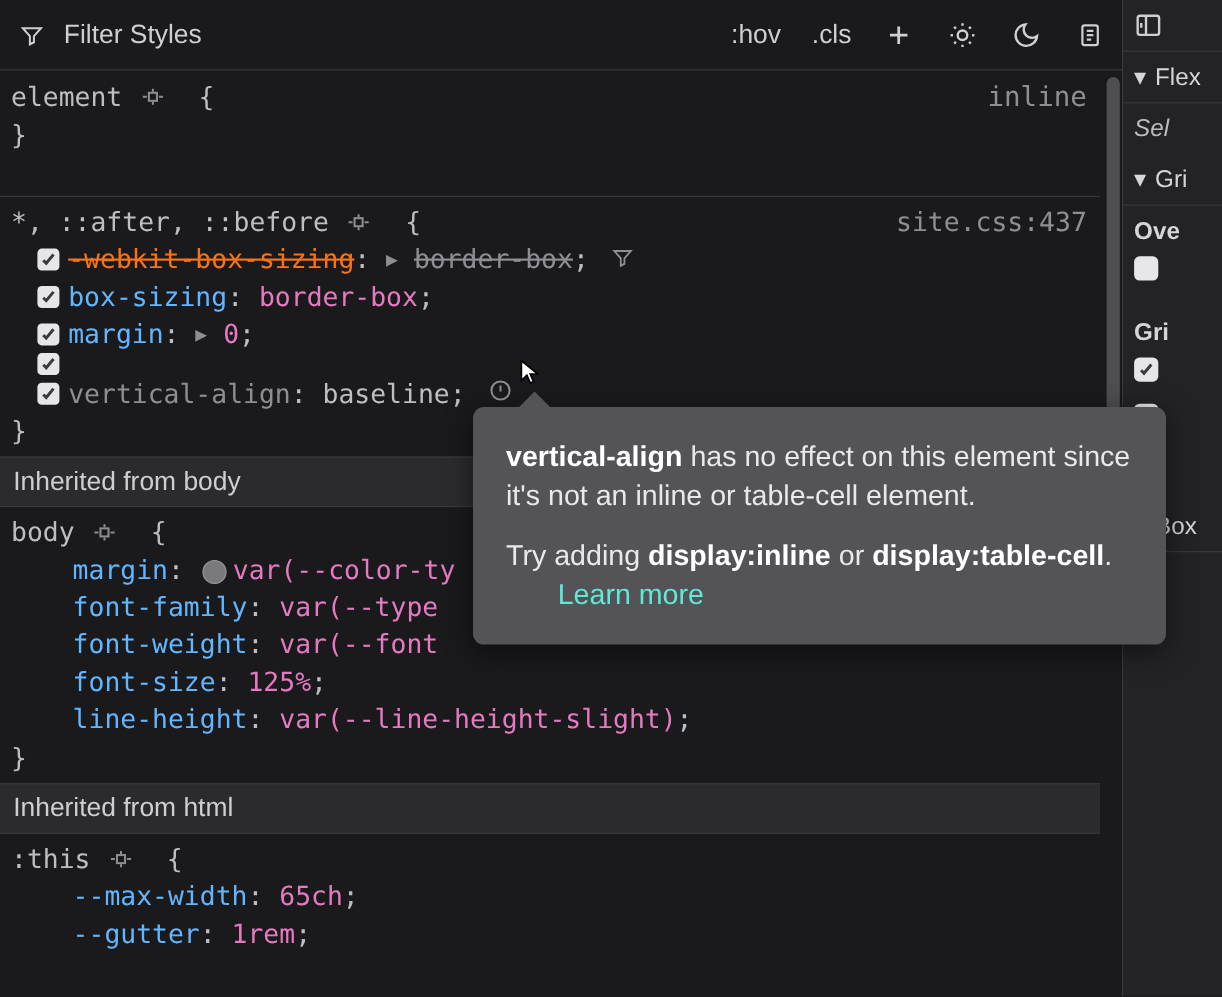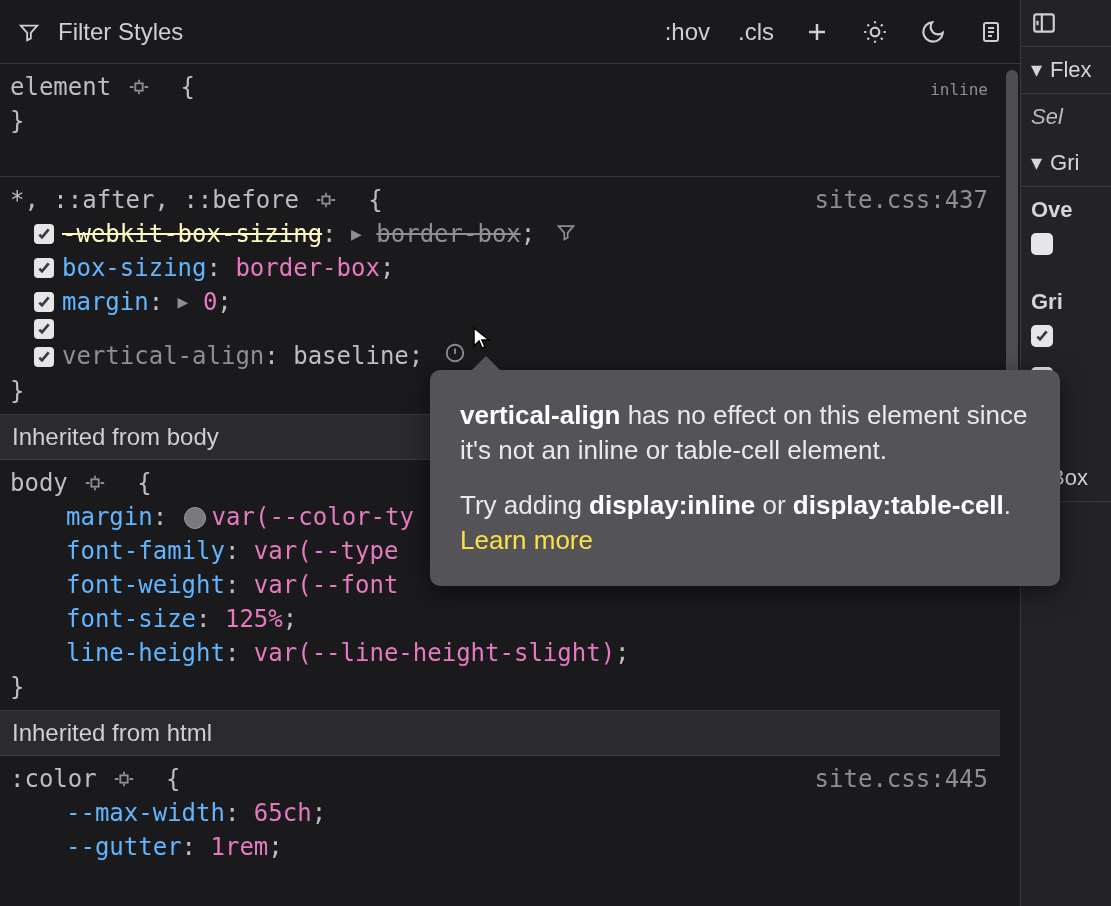--- a/index.html
+++ b/index.html
@@ -44,32 +44,32 @@
   line-height: 1.42;
 }
 .rule-header {
   display: flex;
   justify-content: space-between;
   align-items: baseline;
 }
 .selector { color: #bdbdc4; }
 .brace { color: #bdbdc4; }
 .source-link { color:#8e8e94; font-size:24px; }
-.source-inline { color:#8e8e94; font-size:16px; }
+.source-inline { color:#8e8e94; font-size:25px; }
 .decl { display:flex; align-items:center; gap:8px; padding-left:24px; }
 .chk {
   width:20px; height:20px;
   border-radius:4px;
   background:#e6e6e8;
   display:flex; align-items:center; justify-content:center;
   flex-shrink:0;
 }
 .chk svg { width:16px; height:16px; }
 .prop { color:#62b6ff; }
-.prop-over { color:#fef9c3; text-decoration: line-through; }
+.prop-over { color:#f97316; text-decoration: line-through; }
 .val-over { color:#8e8e94; text-decoration: line-through; }
 .colon { color:#bdbdc4; }
 .val-kw { color:#e67ac0; }
 .val-num { color:#e67ac0; }
 .val-var { color:#e67ac0; }
 .val-lit { color:#bdbdc4; }
 .semi { color:#bdbdc4; }
 .expand-tri { color:#8e8e94; font-size:18px; display:inline-block; transform:translateY(-2px); }
 .warn-icon { color:#8e8e94; display:inline-flex; margin-left:6px; }
 .color-swatch{
@@ -108,21 +108,21 @@
 }
 .tooltip::before{
   content:"";
   position:absolute; left:42px; top:-14px;
   border-left:14px solid transparent;
   border-right:14px solid transparent;
   border-bottom:14px solid #545458;
 }
 .tooltip b { color:#fff; font-weight:700; }
 .tooltip .p2 { margin-top:20px; }
-.tooltip a { color:#fde047; text-decoration:none; }
+.tooltip a { color:#5eead4; text-decoration:none;margin-left:47px; }
 
 
 .cursor{
   position:absolute; left:470px; top:326px; width:24px; height:24px;
   pointer-events:none;
 }
 
 
 .side-section-header{
   display:flex; align-items:center; gap:8px;
@@ -311,30 +311,29 @@
             <span><span class="prop">line-height</span><span class="colon">: </span><span class="val-var">var(--line-height-slight)</span><span class="semi">;</span></span>
           </div>
           <div class="brace">}</div>
         </div>
 
         <div class="inherit-header" style="font-family:-apple-system,sans-serif;">Inherited from html</div>
 
         <div class="rule">
           <div class="rule-header">
             <span>
-              <span class="selector">:color</span>
+              <span class="selector">:this</span>
               <span class="highlight-icon">
                 <svg width="22" height="16" viewBox="0 0 24 16" fill="none" stroke="currentColor" stroke-width="2">
                     <rect x="8" y="4" width="8" height="8"></rect>
                     <path d="M2 8h4M18 8h4M12 0v3M12 13v3"></path>
                   </svg>
               </span>
               <span class="brace">&nbsp;{</span>
             </span>
-            <span class="source-link">site.css:445</span>
           </div>
           <div class="decl" style="padding-left:56px;">
             <span><span class="prop">--max-width</span><span class="colon">: </span><span class="val-num">65ch</span><span class="semi">;</span></span>
           </div>
           <div class="decl" style="padding-left:56px;">
             <span><span class="prop">--gutter</span><span class="colon">: </span><span class="val-num">1rem</span><span class="semi">;</span></span>
           </div>
         </div>
 
       </div>

